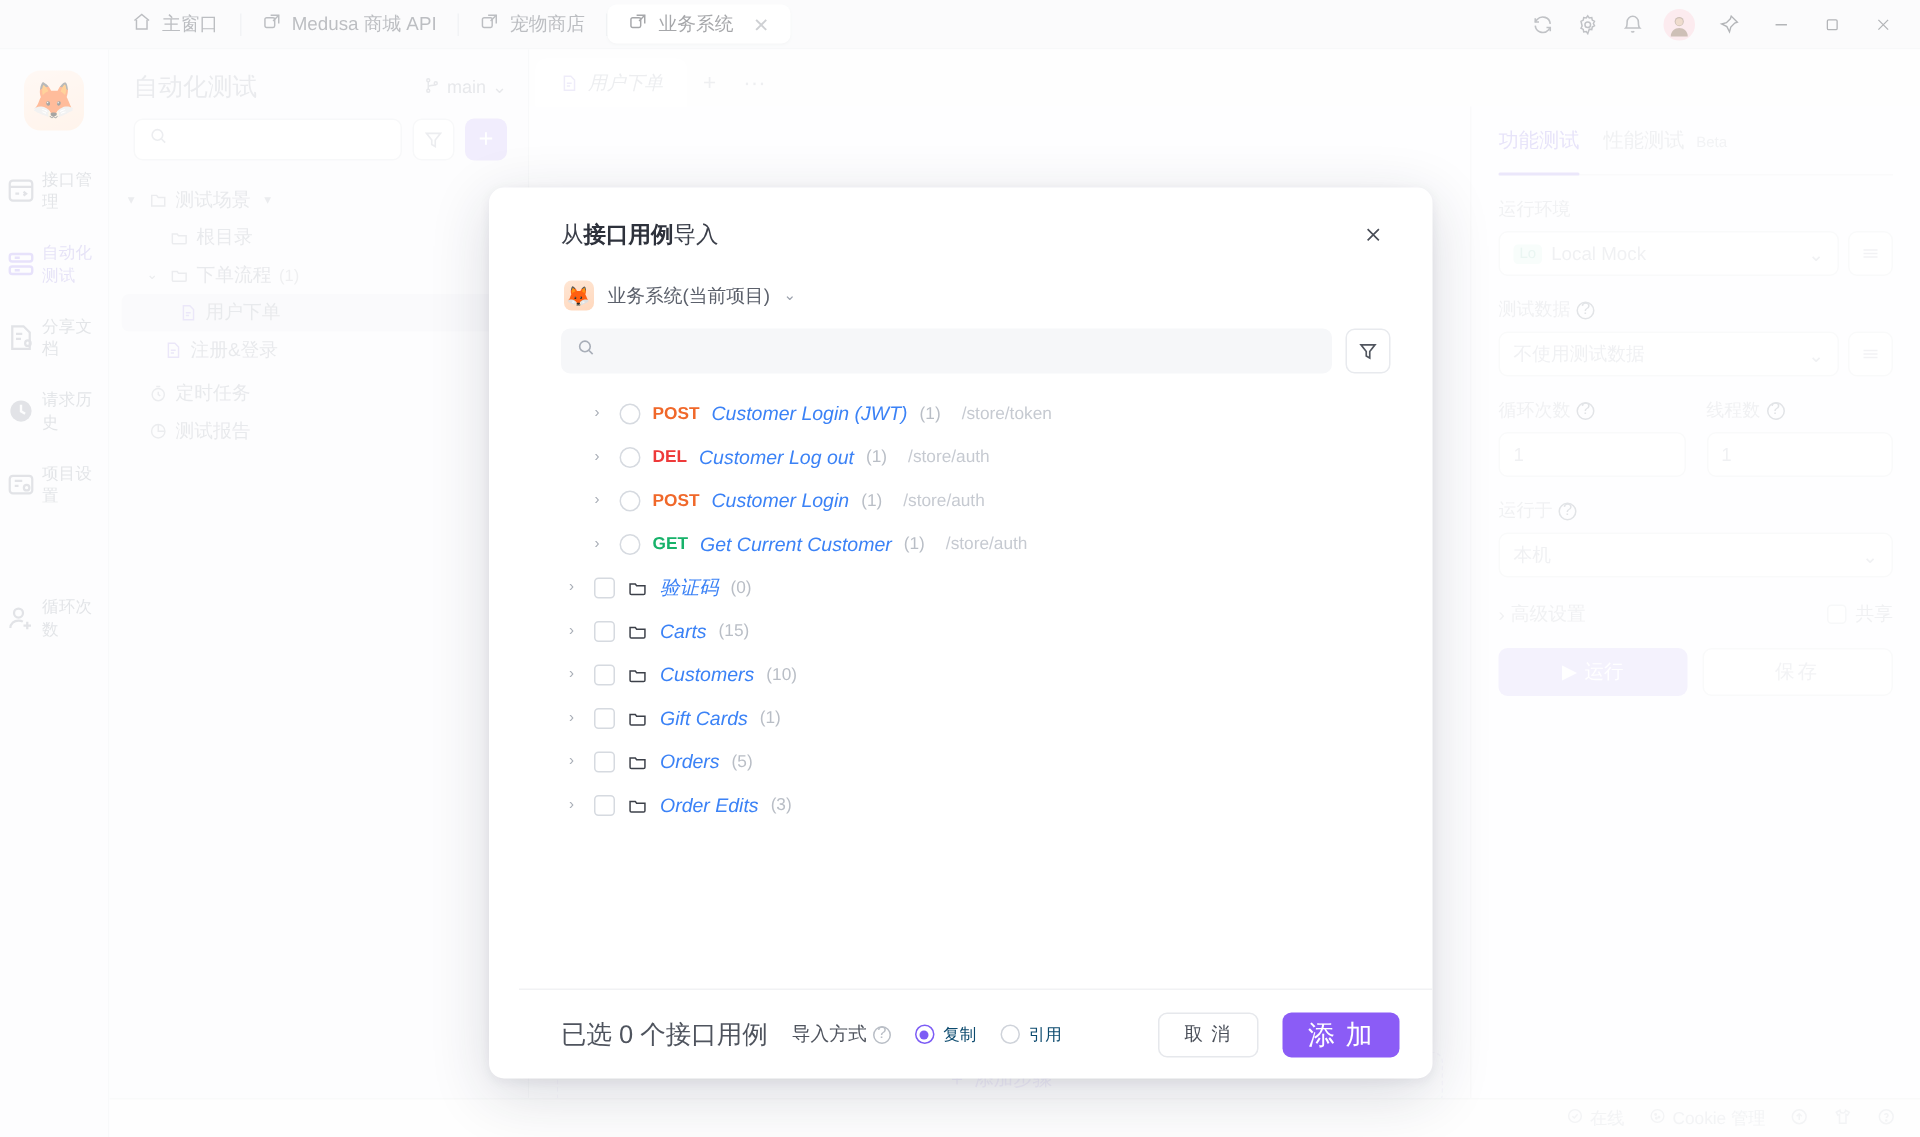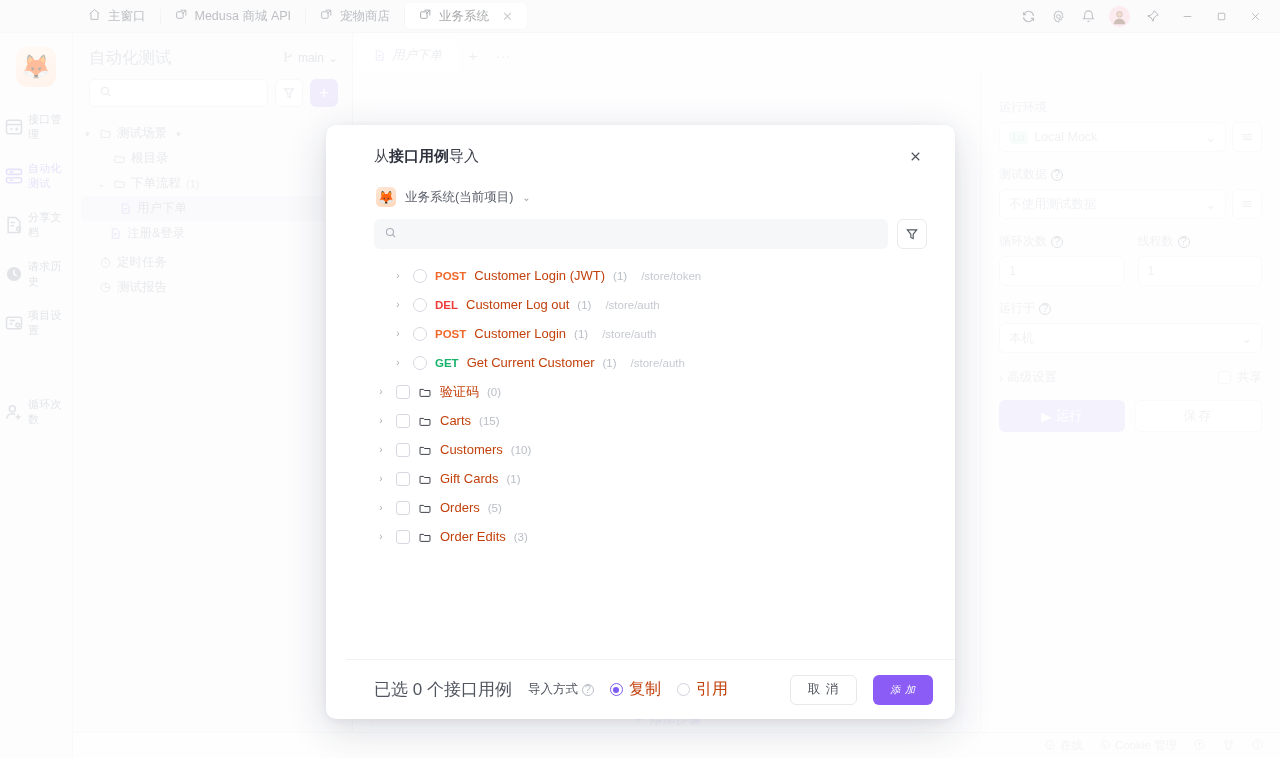--- a/index.html
+++ b/index.html
@@ -182,39 +182,39 @@
   .li {
     display:flex; align-items:center; height: 29px; gap: 8px; font-size: 13px;
   }
   .li-caret { width: 14px; text-align:center; font-size:10px; color:#a9aeb7; }
   .li-cb { width:14px; height:14px; border:1px solid #d6dae0; border-radius: 50%; background:#fff; flex:none; }
   .li-cb.sq { border-radius: 3px; }
   .li-method { font-size: 11.5px; font-weight: 700; }
   .m-post { color:#f0682a; }
   .m-del  { color:#ee3a3a; }
   .m-get  { color:#17b26a; }
-  .li-name { color:#c2410c; }
+  .li-name { color:#3b82f6;font-style:italic; }
   .li-cnt { color:#b9bec6; font-size: 11.5px; }
   .li-path { color:#c6cad1; font-size:11.5px; margin-left: 6px; }
   .li-folder-ico { color:#3c4049; display:flex; }
   .li-indent { width: 9px; }
 
   .md-foot {
     height: 60px; border-top: 1px solid #f1f2f4; display:flex; align-items:center;
     padding: 0 22px 0 28px; gap: 16px;
   }
   .foot-sel { font-size: 17px; color: #4f545e; }
   .foot-imp { font-size: 12.5px; color: #4f545e; display:flex; align-items:center; gap:4px; }
-  .radio-wrap { display:flex; align-items:center; gap: 6px; font-size:16px; color:#c2410c; }
+  .radio-wrap { display:flex; align-items:center; gap: 6px; font-size:11px; color:#0c4a6e; }
   .radio { width:13px; height:13px; border-radius:50%; border:1px solid #cfd3da; background:#fff; display:flex; align-items:center; justify-content:center; }
   .radio.on { border-color:#7c5cf5; }
   .radio.on::after { content:''; width:6px; height:6px; border-radius:50%; background:#7c5cf5; }
   .foot-spacer { flex:1; }
   .btn-cancel { height: 30px; padding: 0 17px; border:1px solid #e6e8ec; border-radius:6px; background:#fff; font-size:12.5px; color:#4b505a; display:flex; align-items:center; letter-spacing:1px;}
-  .btn-add { height: 30px; padding: 0 17px; border-radius:6px; background:#8b5cf6; color:#fff; font-size:10px; display:flex; align-items:center; letter-spacing:1px;font-style:italic;}
+  .btn-add { height: 30px; padding: 0 17px; border-radius:6px; background:#8b5cf6; color:#fff; font-size:18px; display:flex; align-items:center; letter-spacing:1px;}
   .help-ico { color:#b9bec6; font-size: 11px; border:1px solid currentColor; border-radius:50%; width:12px; height:12px; display:inline-flex; align-items:center; justify-content:center; line-height:1;}
 </style>
 </head>
 <body>
 
 <div class="titlebar">
   <div class="tb-left-pad"></div>
   <div class="tabs">
     <div class="tab">
       <span>
@@ -503,20 +503,27 @@
   <div class="main-body">
     <div class="steps-area">
       <div class="add-step">
         <span>＋</span>
         <span>添加步骤</span>
       </div>
 
     </div>
 
     <div class="cfg">
+      <div class="cfg-tabs">
+        <div class="cfg-tab active">功能测试</div>
+        <div class="cfg-tab">
+          <span>性能测试</span>
+          <span class="cfg-beta">Beta</span>
+        </div>
+      </div>
 
       <div class="cfg-lbl">运行环境</div>
       <div class="cfg-selrow">
         <div class="cfg-select">
           <span class="lval">
             <span class="env-chip">Lo</span>
             <span>Local Mock</span>
           </span>
           <span>⌄</span>
         </div>

